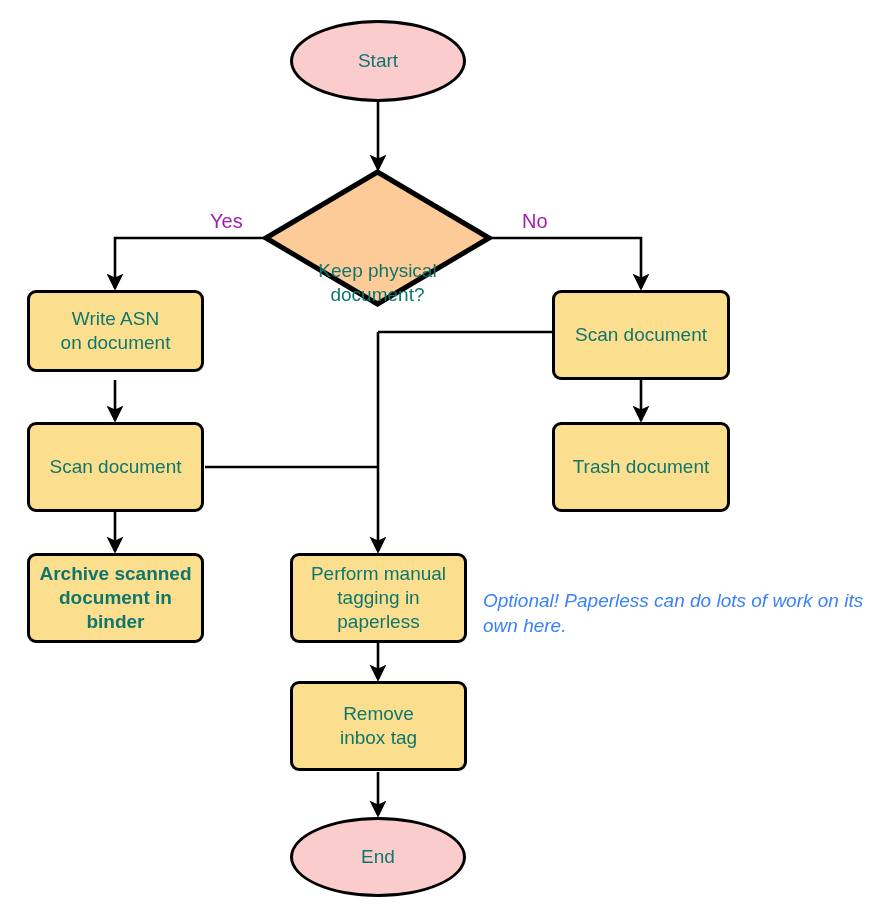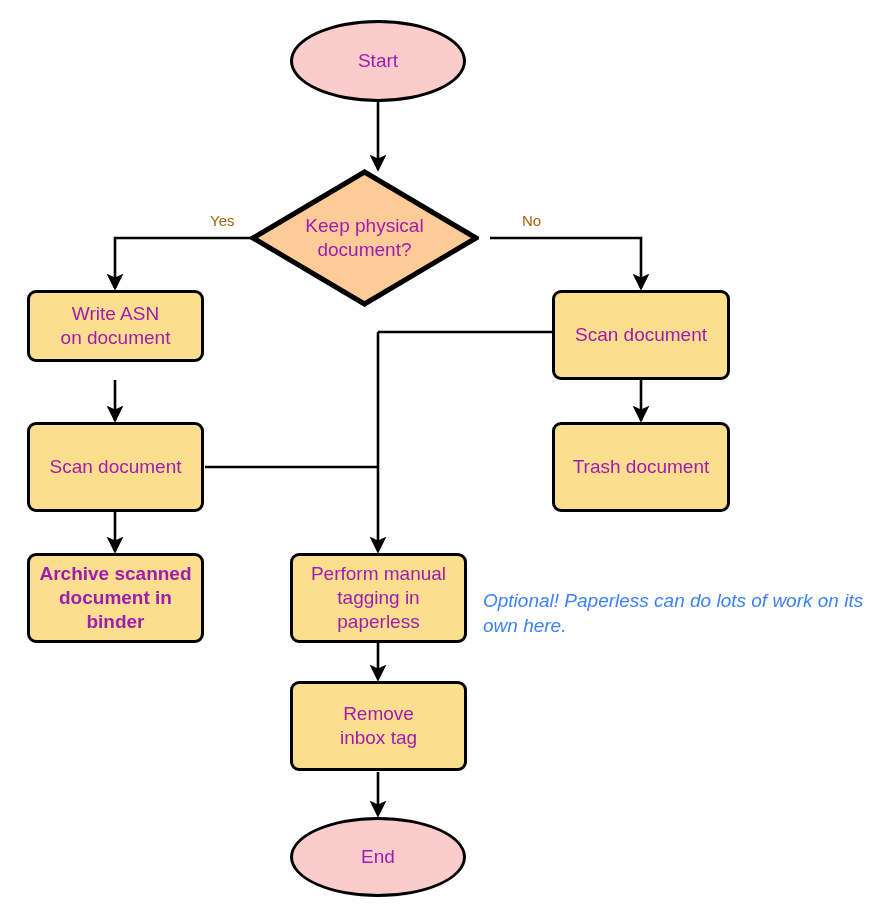--- a/index.html
+++ b/index.html
@@ -27,21 +27,21 @@
     height: 907px;
     pointer-events: none;
   }
   .node {
     position: absolute;
     box-sizing: border-box;
     display: flex;
     align-items: center;
     justify-content: center;
     text-align: center;
-    color: #a21caf;
+    color: #0f766e;
     font-size: 19px;
     line-height: 24px;
     z-index: 2;
   }
   .node-label {
     position: relative;
     z-index: 3;
     white-space: pre-line;
   }
   .terminator {
@@ -61,23 +61,23 @@
   .decision .diamond-shape {
     position: absolute;
     left: 0;
     top: 0;
     width: 100%;
     height: 100%;
     z-index: 1;
   }
   .edge-label {
     position: absolute;
-    font-size: 15px;
+    font-size: 20px;
     line-height: 22px;
-    color: #a16207;
+    color: #a21caf;
     z-index: 4;
     white-space: nowrap;
   }
   .note {
     position: absolute;
     font-style: italic;
     font-size: 19px;
     line-height: 25px;
     color: #3b82f6;
     z-index: 4;
@@ -120,32 +120,32 @@
       <path d="M 552 332 L 378 332"></path>
 
       <path d="M 205 467 L 378 467"></path>
     </g>
   </svg>
 
   <div class="node terminator" style="left:290px; top:20px; width:176px; height:82px;">
     <span class="node-label">Start</span>
   </div>
 
-  <div class="node decision" style="left:250px; top:169px; width:229px; height:138px;">
+  <div class="node decision" style="left:263px; top:169px; width:229px; height:138px;align-items:flex-end;">
     <svg class="diamond-shape" viewBox="0 0 229 138" preserveAspectRatio="none" xmlns="http://www.w3.org/2000/svg">
       <polygon points="114.5,3 226,69 114.5,135 3,69" fill="#fccb97" stroke="#000000" stroke-width="5" stroke-linejoin="miter"></polygon>
     </svg>
     <span class="node-label">Keep physical
 document?</span>
   </div>
 
   <div class="edge-label" style="left:210px; top:210px;">Yes</div>
   <div class="edge-label" style="left:508px; top:210px;margin-left:14px;">No</div>
 
-  <div class="node process" style="left:27px; top:290px; width:177px; height:72px;">
+  <div class="node process" style="left:27px; top:290px; width:177px; height:82px;">
     <span class="node-label">Write ASN
 on document</span>
   </div>
 
   <div class="node process" style="left:27px; top:422px; width:177px; height:90px;">
     <span class="node-label">Scan document</span>
   </div>
 
   <div class="node process" style="left:27px; top:553px; width:177px; height:90px;font-weight:bold;">
     <span class="node-label">Archive scanned

